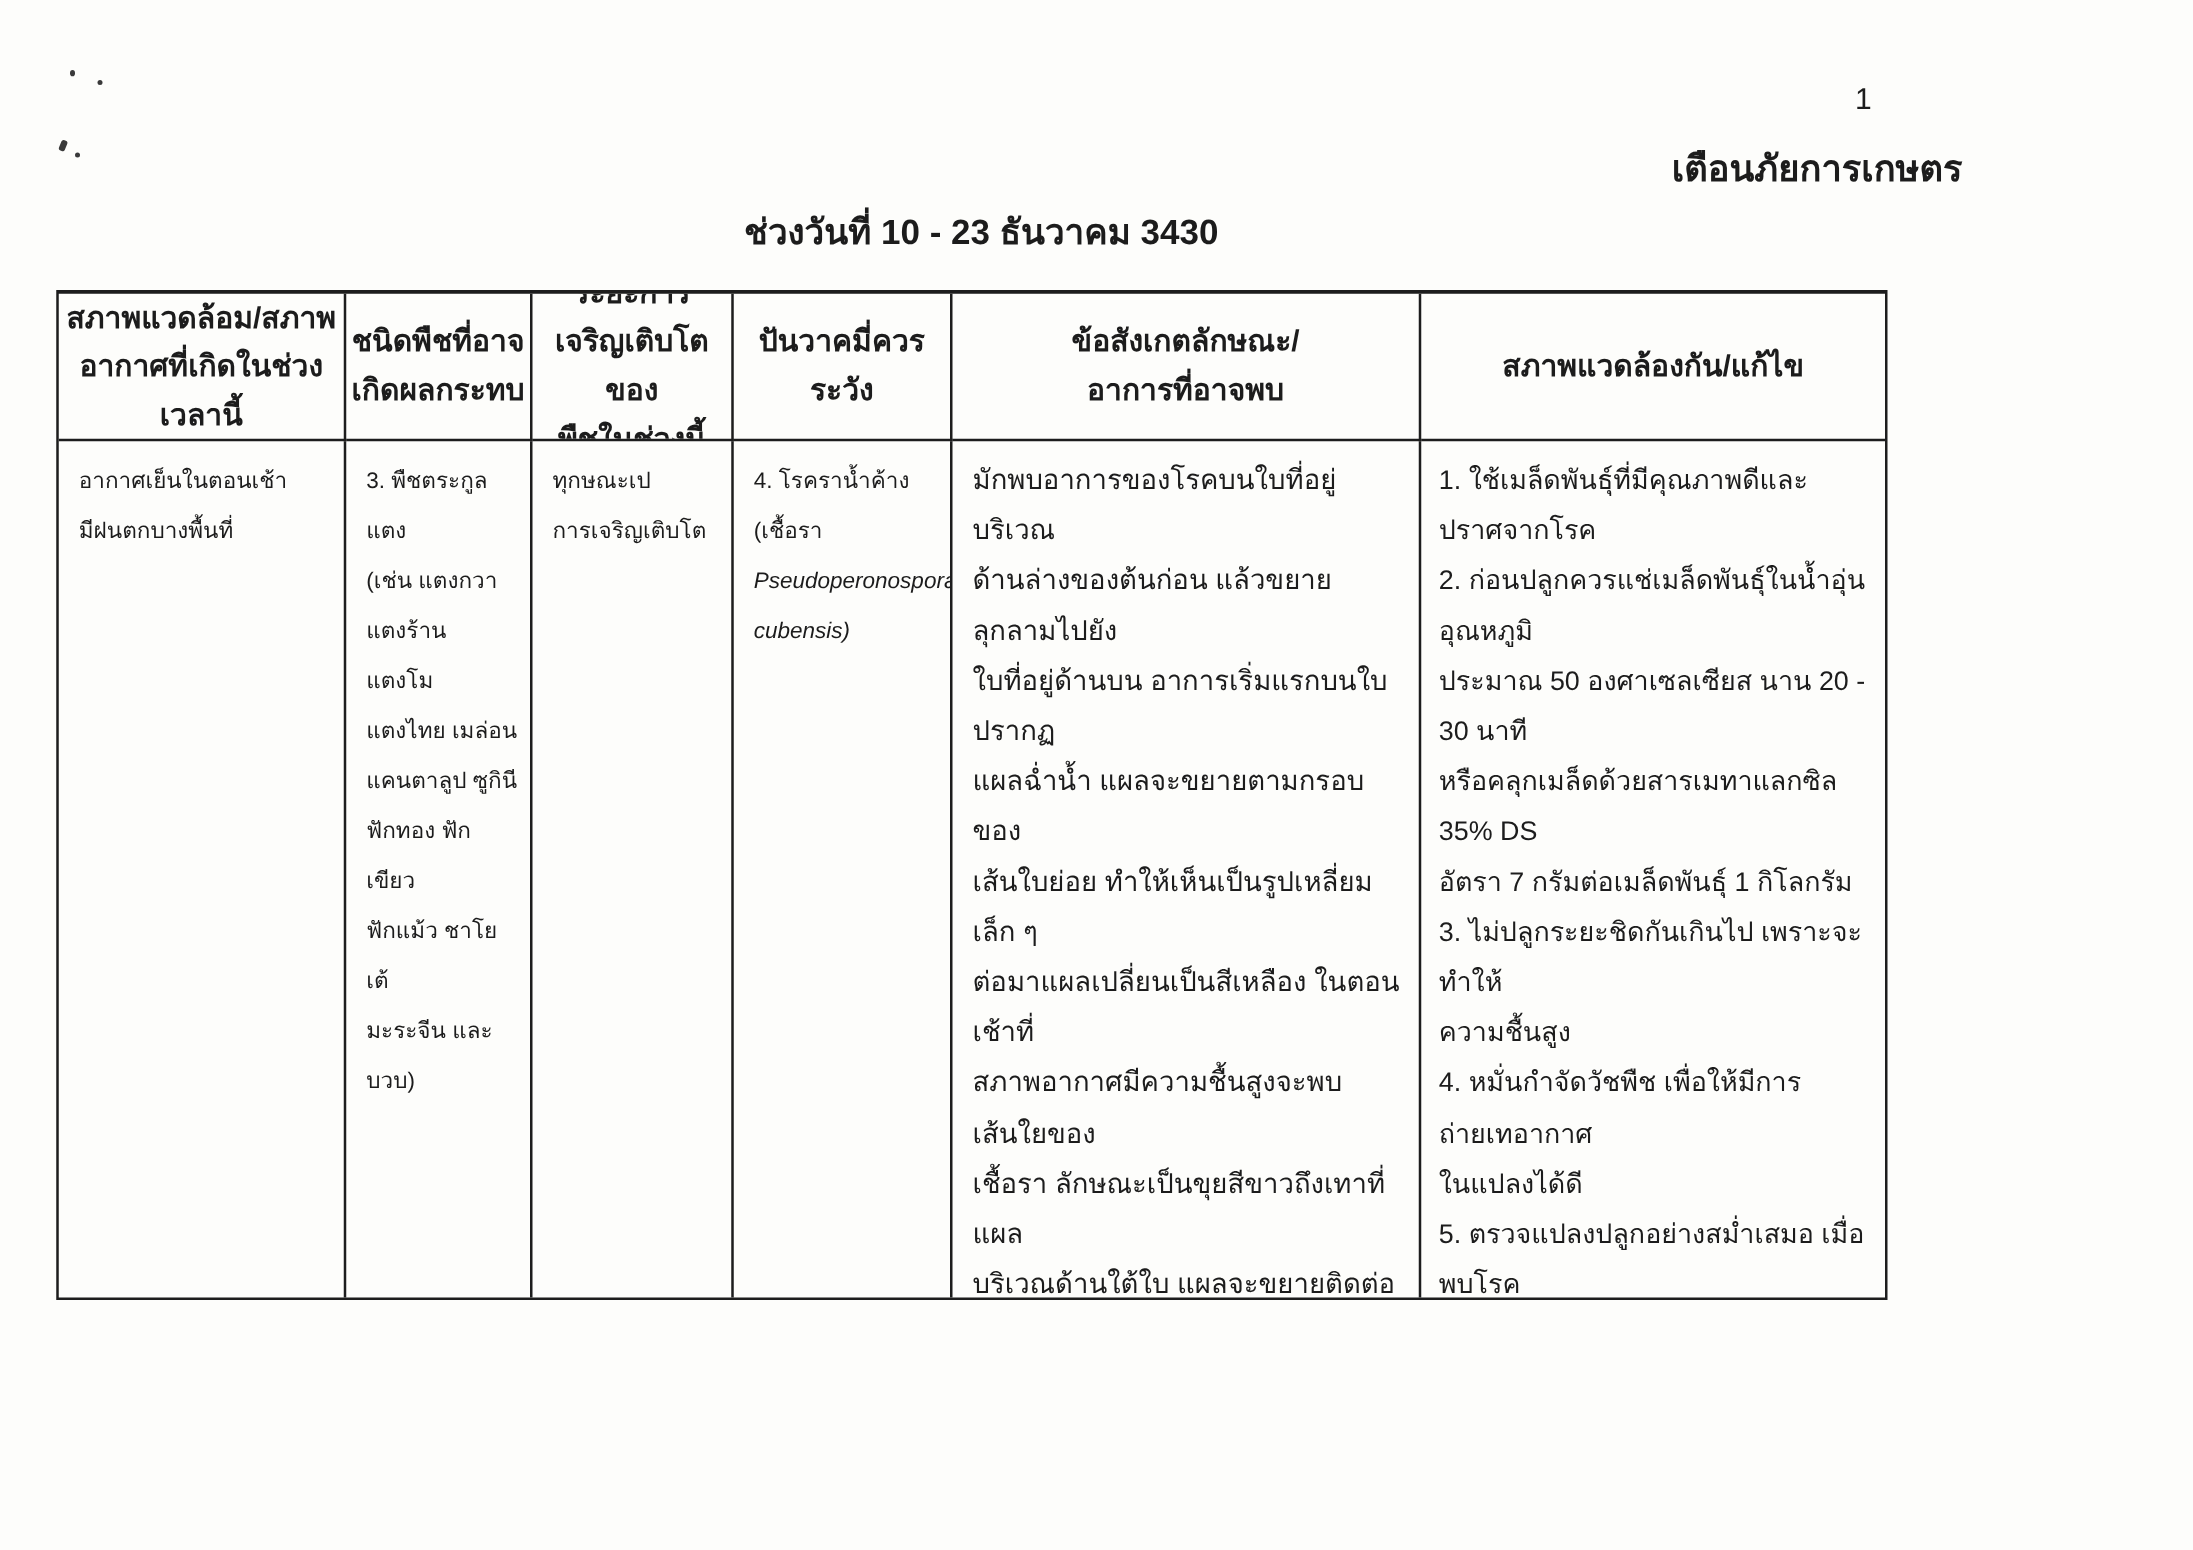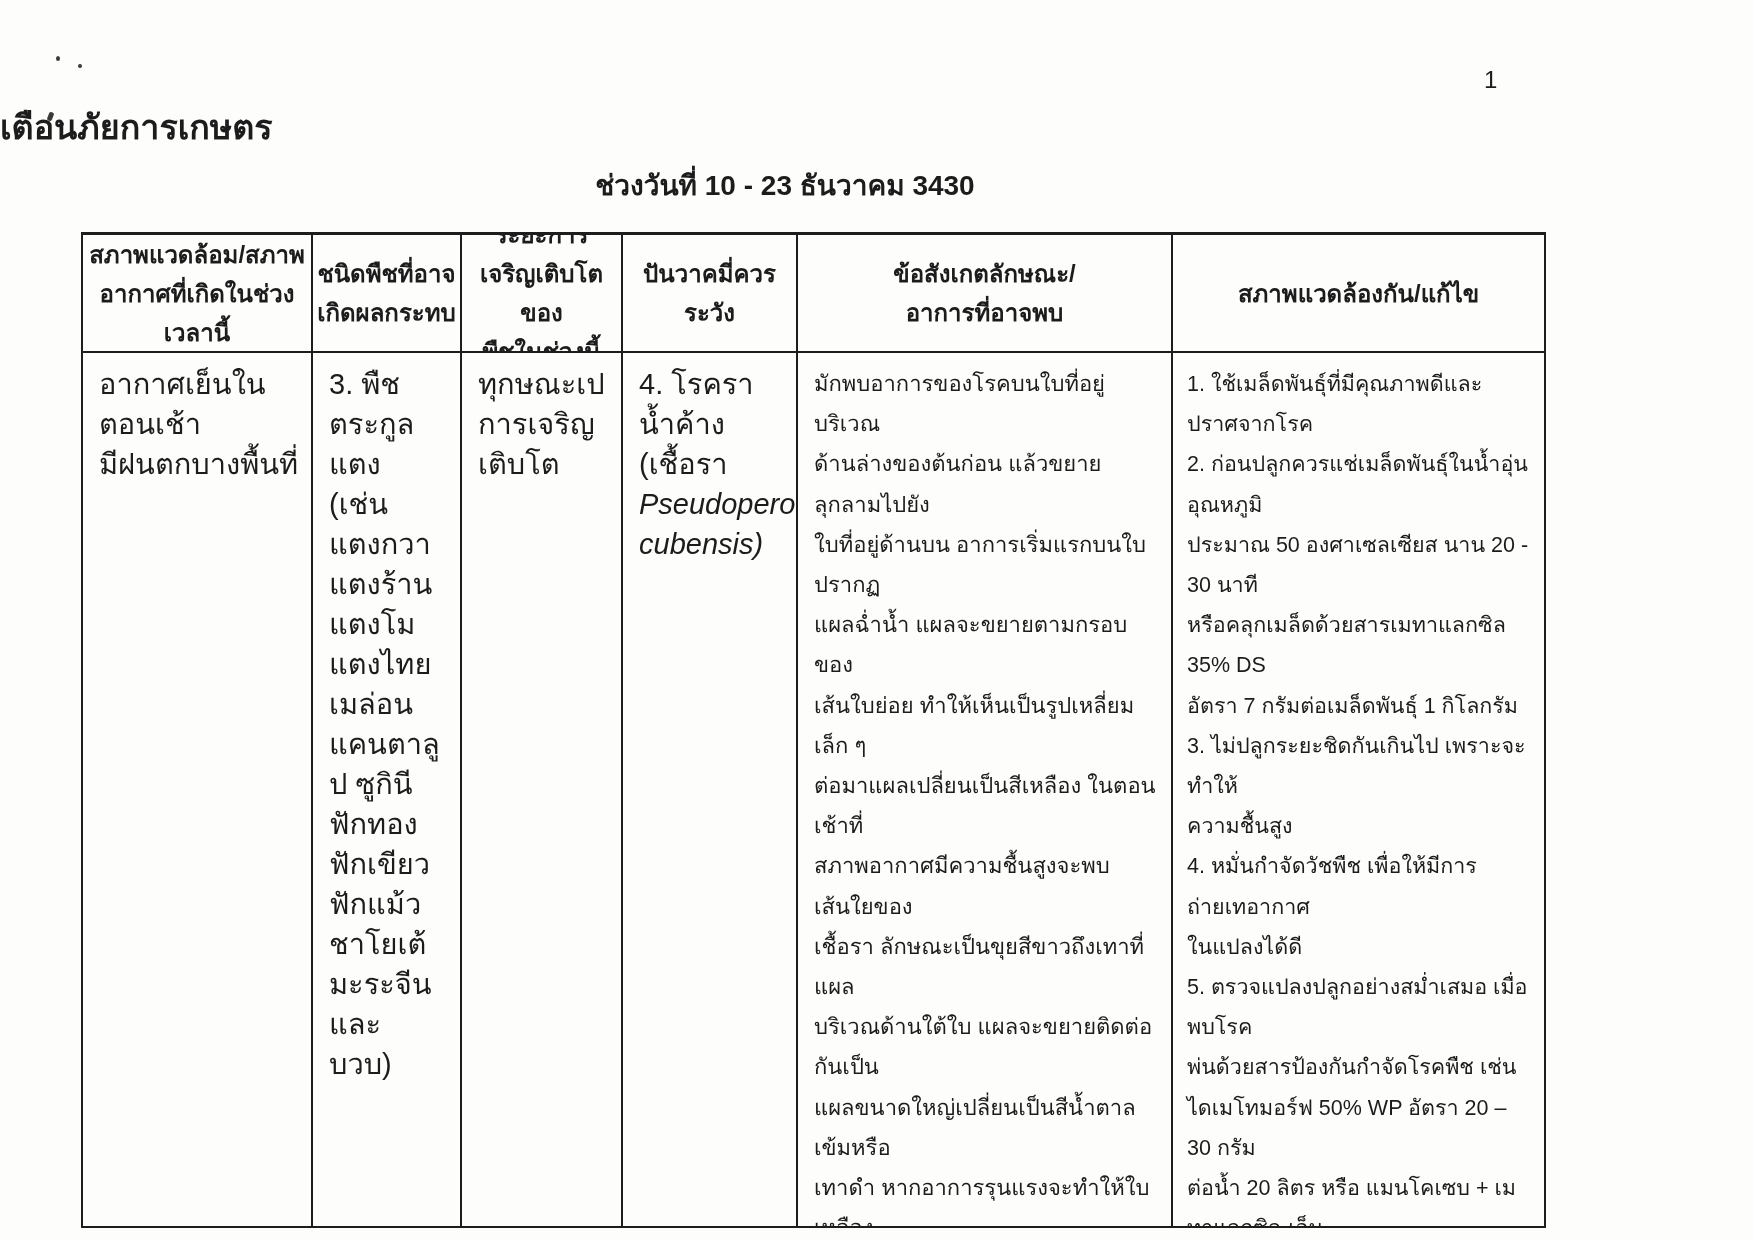--- a/index.html
+++ b/index.html
@@ -17,52 +17,51 @@
   .mark-a1 { left:56px; top:56px;  width:4px; height:5px; }
   .mark-a2 { left:78px; top:64px;  width:4px; height:4px; }
   .mark-b1 { left:48px; top:112px; width:5px; height:9px; transform:rotate(22deg); border-radius:2px; }
   .mark-b2 { left:60px; top:122px; width:4px; height:4px; }
 
   .page-number {
     position:absolute; left:1484px; top:66px;
     font-size:24px; letter-spacing:.5px;
   }
   .doc-title {
-    position:absolute; left:0; top:100px; width:1570px;
-    text-align:left; font-size:34px; font-weight:bold;
+    position:absolute; left:0; top:112px; width:1570px;
+    text-align:right; font-size:29px; font-weight:bold;
   }
   .doc-subtitle {
     position:absolute; left:0; top:163px; width:1570px;
     text-align:center; font-size:28px; font-weight:bold;
   }
 
   .doc-table {
     position:absolute; left:45px; top:232px;
-    width:1465px; height:996px;
+    width:1465px; height:808px;
     display:grid;
     grid-template-columns:230px 149px 161px 175px 375px 1fr;
     grid-template-rows:118px 1fr;
     border:2px solid #1d1d1d;
     border-top-width:3px;
-    margin-left:36px;
   }
   .cell {
     border-right:2px solid #1d1d1d;
     overflow:hidden;
   }
   .cell.last { border-right:none; }
   .th {
     border-bottom:2px solid #1d1d1d;
     display:flex; align-items:center; justify-content:center;
     text-align:center;
     font-weight:bold; font-size:24px; line-height:39px;
   }
   .td {
     padding:11px 10px 0 16px;
-    font-size:29px; line-height:40px;
+    font-size:18px; line-height:40px;
   }
   .td.sym  { font-size:22px;   line-height:40.2px; }
   .td.prev { padding-left:14px; font-size:21.5px; line-height:40.2px; }
   .lines { white-space:pre-line; }
   .italic { font-style:italic; }
 </style>
 </head>
 <body>
 
 <div class="page">

